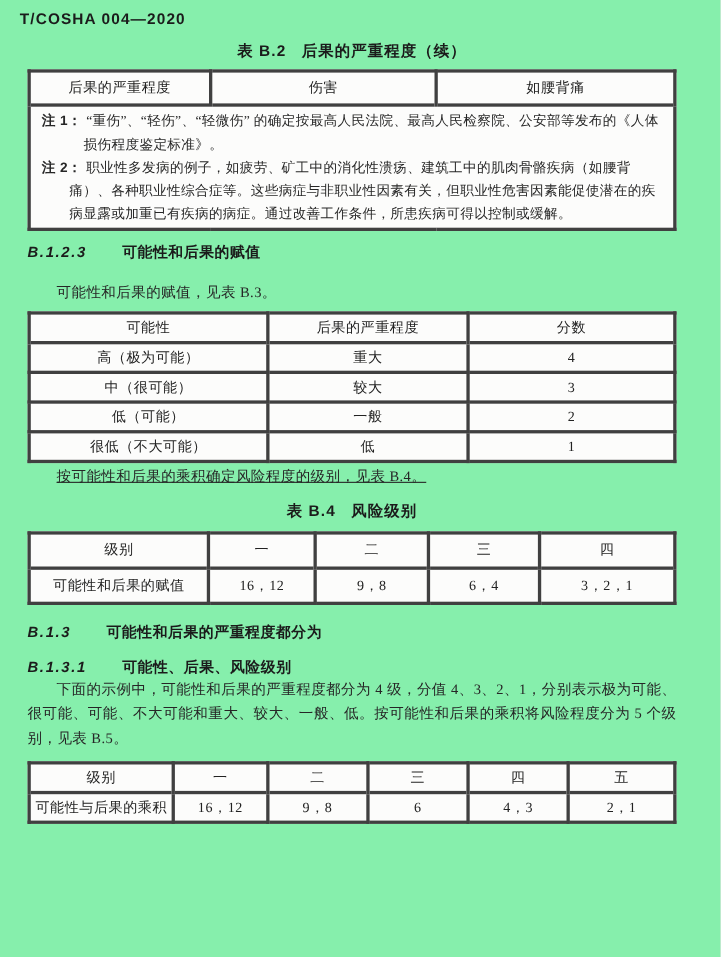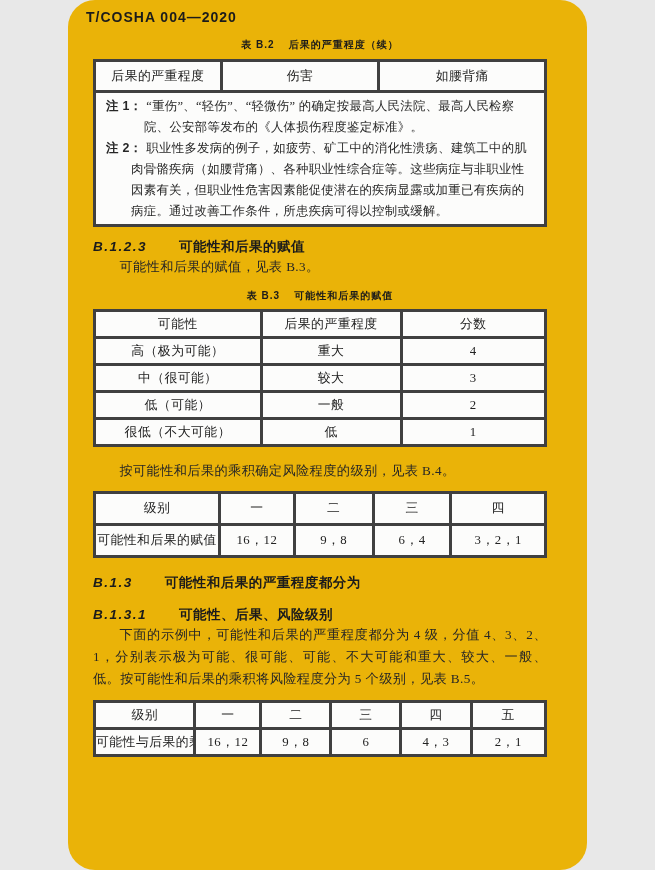--- a/index.html
+++ b/index.html
@@ -1,30 +1,29 @@
 <!DOCTYPE html>
 <html><head>
 <meta charset="utf-8">
 <style>
   html,body { margin:0; padding:0; background:#e8e8e8; }
   .page {
-    position:relative; width:519px; height:870px; margin:0 auto;
-    background:#eab308; color:#222; overflow:hidden;
+    position:relative; width:655px; height:870px; margin:0 auto;
+    background:#86efac; color:#222; overflow:hidden;
     font-family:"Liberation Serif", serif;
-    border-radius:27px;
   }
   .doc-code {
     margin:9px 0 0 18px; font-family:"Liberation Sans", sans-serif;
     font-weight:700; font-size:14px; letter-spacing:1px; color:#1b1b1b;
   }
   .content { margin:0 40px 0 25px; }
 
   .tbl-title {
     text-align:center; font-family:"Liberation Sans", sans-serif;
-    font-weight:700; font-size:10px; color:#1b1b1b; letter-spacing:1px;
+    font-weight:700; font-size:14px; color:#1b1b1b; letter-spacing:1px;
   }
   .tbl-title .tlabel { margin-right:14px; }
 
   table.tbl {
     width:100%; border-collapse:collapse; table-layout:fixed;
     border:2px solid #2b2b2b; background:#fcfcfb;
   }
   table.tbl th, table.tbl td {
     border:3px solid #404040; text-align:center; padding:0;
     font-size:12.8px; font-weight:400; color:#222; letter-spacing:0.5px;
@@ -54,25 +53,25 @@
 
   .para {
     margin:0; font-size:13.2px; line-height:22px; color:#262626;
     letter-spacing:0.4px; text-align:justify;
   }
   .para.indent { text-indent:2em; }
 
   .mt-title-b2 { margin-top:13px; }
   .mt-table-b2 { margin-top:7px; }
   .mt-h-b123 { margin-top:11px; }
-  .mt-p-b123 { margin-top:0; }
+  .mt-p-b123 { margin-top:16px; }
   .mt-title-b3 { margin-top:11px; }
   .mt-table-b3 { margin-top:6px; }
   .mt-h-b124 { margin-top:14px; }
-  .mt-p-b124 { margin-top:13px; }
+  .mt-p-b124 { margin-top:1px;text-decoration:underline; }
   .mt-title-b4 { margin-top:12px; }
   .mt-table-b4 { margin-top:9px; }
   .mt-h-b13 { margin-top:16px; }
   .mt-h-b131 { margin-top:14px; }
   .mt-p-b131 { margin-top:13px; }
   .mt-title-b5 { margin-top:13px; }
   .mt-table-b5 { margin-top:10px; }
 
   
   .b2 .c0 { width:28%; } .b2 .c1 { width:35%; } .b2 .c2 { width:37%; }
@@ -113,23 +112,20 @@
           </td>
         </tr>
       </tbody>
     </table>
 
     <div class="heading mt-h-b123">
       <span class="hnum">B.1.2.3</span><span>可能性和后果的赋值</span>
     </div>
     <p class="para indent mt-p-b123">可能性和后果的赋值，见表 B.3。</p>
 
-    <div class="tbl-title mt-title-b3">
-      <span class="tlabel">表 B.3</span><span>可能性和后果的赋值</span>
-    </div>
     <table class="tbl b3 mt-table-b3">
       <thead>
         <tr>
           <th class="c0">可能性</th>
           <th class="c1">后果的严重程度</th>
           <th class="c2">分数</th>
         </tr>
       </thead>
       <tbody>
         <tr>
@@ -150,20 +146,23 @@
         <tr>
           <td>很低（不大可能）</td>
           <td>低</td>
           <td>1</td>
         </tr>
       </tbody>
     </table>
 
     <p class="para indent mt-p-b124">按可能性和后果的乘积确定风险程度的级别，见表 B.4。</p>
 
+    <div class="tbl-title mt-title-b4">
+      <span class="tlabel">表 B.4</span><span>风险级别</span>
+    </div>
     <table class="tbl b4 mt-table-b4">
       <thead>
         <tr>
           <th class="c0">级别</th>
           <th class="c1">一</th>
           <th class="c2">二</th>
           <th class="c3">三</th>
           <th class="c4">四</th>
         </tr>
       </thead>

